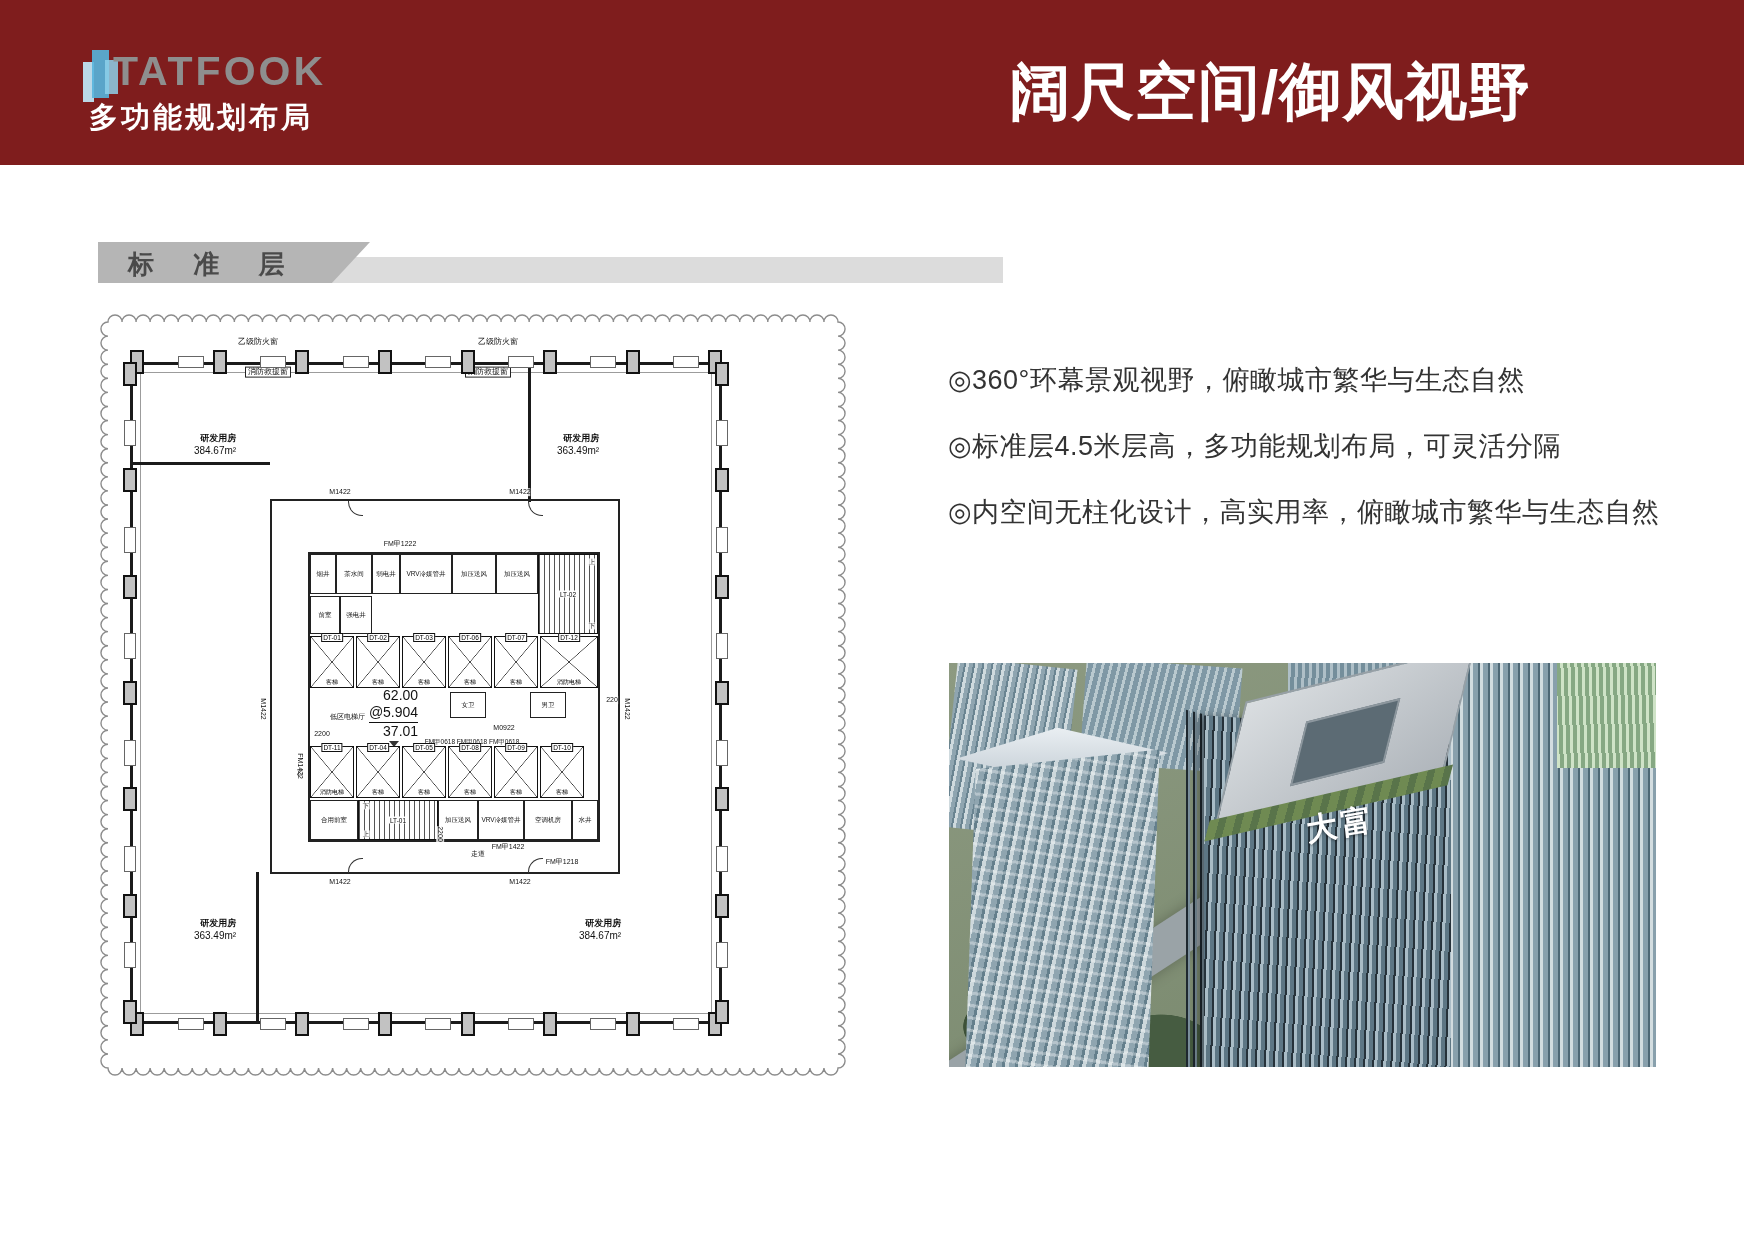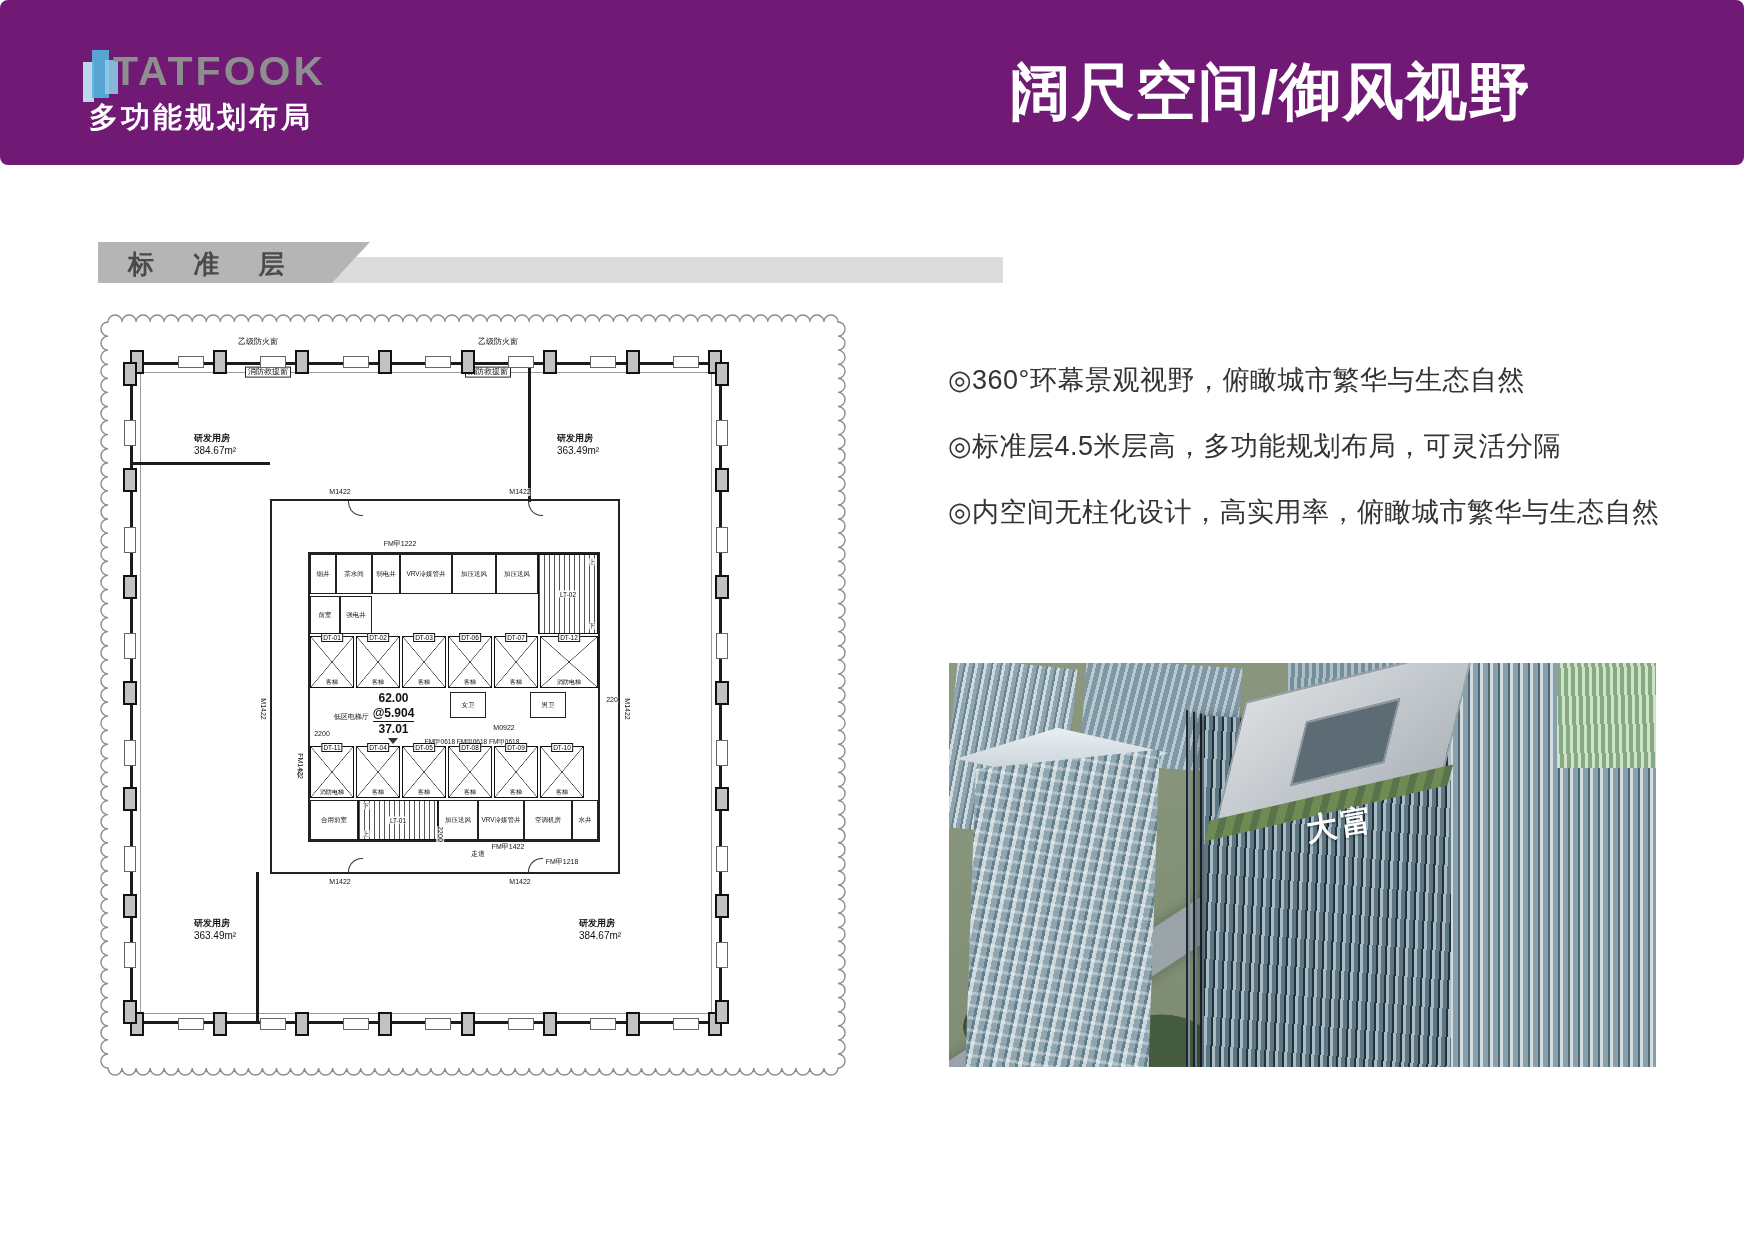--- a/index.html
+++ b/index.html
@@ -1,19 +1,19 @@
 <!DOCTYPE html>
 <html><head>
 <meta charset="utf-8">
 <style>
   html,body{margin:0;padding:0;background:#e8e8e8;}
   .page{position:relative;width:1754px;height:1241px;background:#ffffff;overflow:hidden;
         font-family:"Liberation Sans","DejaVu Sans",sans-serif;}
   
-  .header{position:absolute;left:0;top:0;width:1744px;height:165px;background:#701a75;border-radius:8px;}
+  .header{position:absolute;left:0;top:0;width:1744px;height:165px;background:#7f1d1d;}
   .logo{position:absolute;left:85px;top:48px;}
   .logo-mark{position:absolute;left:-2px;top:2px;width:56px;height:52px;}
   .logo-mark .m1{position:absolute;left:0;top:12px;width:11px;height:40px;background:#bfe3f2;opacity:.95;}
   .logo-mark .m2{position:absolute;left:9px;top:0;width:17px;height:48px;background:#57b5dd;opacity:.9;}
   .logo-mark .m3{position:absolute;left:22px;top:10px;width:13px;height:34px;background:#8ed0ea;opacity:.85;}
   .logo-text{position:relative;margin-left:28px;font-size:41px;font-weight:800;color:#8e8e8e;letter-spacing:3px;line-height:46px;}
   .logo-sub{position:relative;margin-left:4px;margin-top:4px;font-size:29px;font-weight:700;color:#ffffff;letter-spacing:3px;}
   .page-title{position:absolute;left:1009px;top:50px;font-size:62px;font-weight:900;color:#ffffff;letter-spacing:1px;white-space:nowrap;}
   
   .banner-bar{position:absolute;left:98px;top:257px;width:905px;height:26px;background:#dcdcdc;}
@@ -23,42 +23,42 @@
   
   .plan{position:absolute;left:100px;top:314px;width:746px;height:762px;}
   .plan svg.cloud{position:absolute;left:0;top:0;}
   .wall{position:absolute;left:30px;top:48px;width:592px;height:662px;border:3px solid #1b1b1b;box-sizing:border-box;}
   .wall-inner{position:absolute;left:40px;top:58px;width:572px;height:642px;border:1px solid #9c9c9c;box-sizing:border-box;}
   .corridor{position:absolute;left:170px;top:185px;width:350px;height:375px;border:2px solid #222;box-sizing:border-box;}
   .core{position:absolute;left:208px;top:238px;width:292px;height:290px;border:2px solid #222;box-sizing:border-box;background:#fff;}
   .part{position:absolute;background:#1b1b1b;}
   .col{position:absolute;width:14px;height:24px;background:#c2c2c2;border:2px solid #111;box-sizing:border-box;}
   .win{position:absolute;background:#fff;border:1.5px solid #666;box-sizing:border-box;}
-  .room-lbl{position:absolute;transform:translate(-50%,-50%);text-align:left;color:#111;}
+  .room-lbl{position:absolute;transform:translate(-50%,-50%);text-align:right;color:#111;}
   .room-lbl .rn{font-size:9px;font-weight:700;}
   .room-lbl .ra{font-size:10px;}
   .lbl{position:absolute;font-size:8px;color:#111;white-space:nowrap;transform:translate(-50%,-50%);background:rgba(255,255,255,.8);line-height:1.1;}
   .lbl.t7{font-size:7px;}
   .lbl.t6{font-size:6.5px;}
   .lbl.vert{writing-mode:vertical-rl;transform:translate(-50%,-50%);}
   .lbl.boxed{border:1px solid #222;padding:0 2px;background:#fff;}
   .cell{position:absolute;border:1.2px solid #222;box-sizing:border-box;display:flex;align-items:center;justify-content:center;
         font-size:6.5px;color:#111;text-align:center;line-height:1.1;background:#fff;}
   .lift{position:absolute;border:1.5px solid #111;box-sizing:border-box;background:
         linear-gradient(to top right,transparent calc(50% - .6px),#333 50%,transparent calc(50% + .6px)),
         linear-gradient(to bottom right,transparent calc(50% - .6px),#333 50%,transparent calc(50% + .6px)),#fff;}
   .lift .lid{position:absolute;left:50%;top:-4px;transform:translateX(-50%);font-size:6.5px;background:#fff;padding:0 1px;border:.8px solid #111;line-height:1.1;white-space:nowrap;}
   .lift .lsub{position:absolute;left:50%;bottom:2px;transform:translateX(-50%);font-size:6px;background:#fff;padding:0 1px;line-height:1;white-space:nowrap;}
   .stair{position:absolute;border:1.5px solid #111;box-sizing:border-box;background:
         repeating-linear-gradient(90deg,#555 0 1px,transparent 1px 5px),#fff;}
   .stair .sid{position:absolute;left:50%;top:50%;transform:translate(-50%,-50%);font-size:6.5px;background:#fff;padding:0 1px;white-space:nowrap;}
   .door{position:absolute;width:14px;height:14px;border-left:1.2px solid #333;border-bottom:1.2px solid #333;border-bottom-left-radius:14px;}
   .lobby{position:absolute;left:210px;top:378px;width:128px;height:50px;display:flex;align-items:center;justify-content:center;gap:4px;}
   .lobby .ln{font-size:7px;color:#111;}
-  .lobby .nums{text-align:center;font-size:12px;color:#111;line-height:1.25;font-weight:bold;}
+  .lobby .nums{text-align:right;font-size:14px;color:#111;line-height:1.25;}
   .lobby .nums .u{border-bottom:1px solid #111;}
   .tri{width:0;height:0;border-left:5px solid transparent;border-right:5px solid transparent;border-top:6px solid #333;margin:1px auto 0;}
   
   .bullets{position:absolute;left:948px;top:362px;display:flex;flex-direction:column;gap:30px;}
   .bullets div{font-size:27px;color:#333;letter-spacing:.5px;white-space:nowrap;}
   
   .photo{position:absolute;left:949px;top:663px;width:707px;height:404px;overflow:hidden;background:#87957c;}
   .ground{position:absolute;inset:0;background:
       radial-gradient(70px 50px at 8% 90%,#3d5138 0 60%,transparent 61%),
       radial-gradient(90px 60px at 30% 96%,#465c41 0 60%,transparent 61%),

